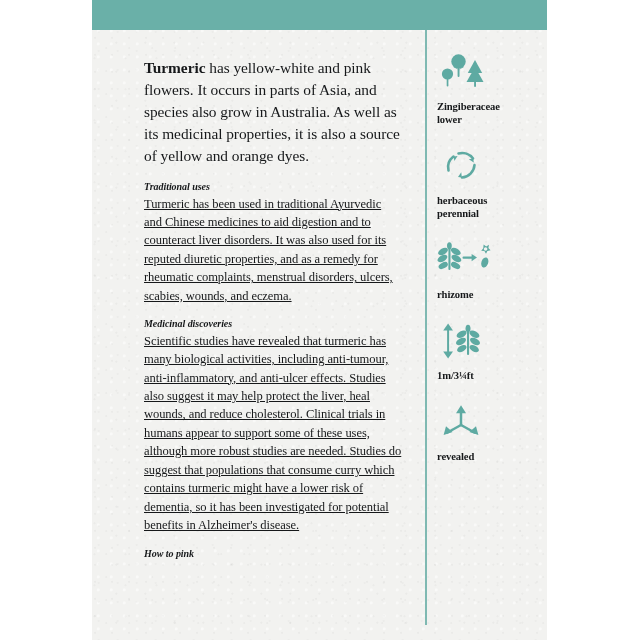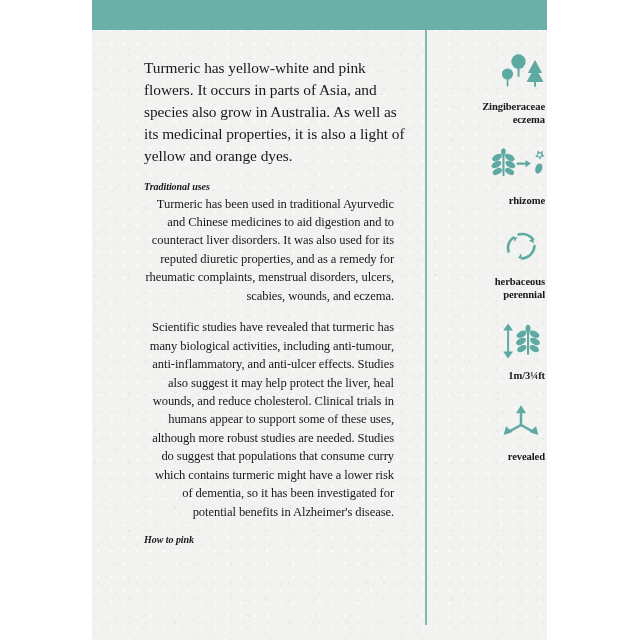--- a/index.html
+++ b/index.html
@@ -57,52 +57,53 @@
   }
 
   .intro {
     font-size: 15.4px;
     line-height: 1.43;
     letter-spacing: -0.05px;
     margin: 0 0 14px 0;
     text-align: left;
   }
   .intro .lead {
-    font-weight: normal;
+    font-weight: bold;
   }
 
   .sec-head {
     font-style: italic;
     font-size: 10px;
     line-height: 1.25;
     margin: 0 0 1px 0;
     letter-spacing: -0.05px;
   }
 
   .sec-body {
     font-size: 12.55px;
     line-height: 1.47;
-    margin: 0 16px 13px 0;
+    margin: 0 8px 13px 0;
     letter-spacing: -0.08px;
-    text-align: right;
+    text-align: left;
+    text-decoration: underline;
   }
 
   .sec-body.last { margin-bottom: 0; }
 
   
   #icon-col {
     position: absolute;
     left: 345px;
     top: 52px;
     width: 108px;
   }
 
   .icon-item {
     width: 108px;
-    text-align: right;
+    text-align: left;
     margin-bottom: 19px;
   }
   .icon-item .glyph {
     display: block;
     height: 44px;
     margin: 0 auto 5px auto;
     line-height: 0;
   }
   .icon-item .cap {
     display: block;
@@ -117,25 +118,26 @@
 <body>
 
 <div id="page">
 
   <div id="header-band"></div>
 
   <div id="divider"></div>
 
   <div id="text-col">
 
-    <p class="intro"><span class="lead">Turmeric</span><span> has yellow-white and pink flowers. It occurs in parts of Asia, and species also grow in Australia. As well as its medicinal properties, it is also a light of yellow and orange dyes.</span></p>
+    <p class="intro"><span class="lead">Turmeric</span><span> has yellow-white and pink flowers. It occurs in parts of Asia, and species also grow in Australia. As well as its medicinal properties, it is also a source of yellow and orange dyes.</span></p>
 
     <h3 class="sec-head">Traditional uses</h3>
     <p class="sec-body">Turmeric has been used in traditional Ayurvedic and Chinese medicines to aid digestion and to counteract liver disorders. It was also used for its reputed diuretic properties, and as a remedy for rheumatic complaints, menstrual disorders, ulcers, scabies, wounds, and eczema.</p>
 
+    <h3 class="sec-head">Medicinal discoveries</h3>
     <p class="sec-body">Scientific studies have revealed that turmeric has many biological activities, including anti-tumour, anti-inflammatory, and anti-ulcer effects. Studies also suggest it may help protect the liver, heal wounds, and reduce cholesterol. Clinical trials in humans appear to support some of these uses, although more robust studies are needed. Studies do suggest that populations that consume curry which contains turmeric might have a lower risk of dementia, so it has been investigated for potential benefits in Alzheimer's disease.</p>
 
     <h3 class="sec-head">How to pink</h3>
 
   </div>
 
   <div id="icon-col">
 
     <div class="icon-item">
       <span class="glyph">
@@ -146,21 +148,39 @@
             <path d="M21.6 17.8 L17.4 14.2 L16.6 15.3 Z"></path>
             <path d="M21.6 17.8 L25.8 14.2 L26.6 15.3 Z"></path>
             <circle cx="10.5" cy="22" r="5.6"></circle>
             <rect x="9.7" y="25.5" width="1.7" height="9" rx="0.8"></rect>
             <path d="M38 8 L45.2 21 L30.8 21 Z"></path>
             <path d="M38 15 L46.5 30 L29.5 30 Z"></path>
             <rect x="37.1" y="28" width="1.9" height="7" rx="0.9"></rect>
           </g>
         </svg>
       </span>
-      <span class="cap"><span>Zingiberaceae</span><br><span>eczema</span></span>
+      <span class="cap"><span>Zingiberaceae</span><br><span>lower</span></span>
+    </div>
+
+    <div class="icon-item">
+      <span class="glyph">
+        <svg width="48" height="40" viewBox="0 0 48 40" fill="none">
+          <g stroke="#5eaaa2" stroke-width="2.6" stroke-linecap="round" fill="none">
+            <path d="M11.5 24.5 A13.5 13.5 0 0 1 16.5 10.5"></path>
+            <path d="M21.5 7.5 A13.5 13.5 0 0 1 36 12.5"></path>
+            <path d="M37.5 19 A13.5 13.5 0 0 1 25 31.5"></path>
+          </g>
+          <g fill="#5eaaa2">
+            <path d="M16.8 10.6 L20.6 10.0 L17.3 15.1 Z"></path>
+            <path d="M36.2 12.6 L36.8 16.6 L31.8 13.2 Z"></path>
+            <path d="M24.8 31.6 L21.0 31.0 L24.3 26.2 Z"></path>
+          </g>
+        </svg>
+      </span>
+      <span class="cap"><span>herbaceous</span><br><span>perennial</span></span>
     </div>
 
     <div class="icon-item">
       <span class="glyph">
         <svg width="54" height="36" viewBox="0 0 54 36" fill="none">
           <g fill="#5eaaa2">
             <rect x="11.4" y="5" width="2.1" height="25" rx="1"></rect>
             <ellipse cx="6.0" cy="11.5" rx="5.3" ry="3.0" transform="rotate(-28 6 11.5)"></ellipse>
             <ellipse cx="18.8" cy="11.5" rx="5.3" ry="3.0" transform="rotate(28 18.8 11.5)"></ellipse>
             <ellipse cx="5.4" cy="18.5" rx="5.3" ry="3.0" transform="rotate(-28 5.4 18.5)"></ellipse>
@@ -175,38 +195,20 @@
             <ellipse cx="47.8" cy="22.5" rx="3.4" ry="5.2" transform="rotate(18 47.8 22.5)"></ellipse>
           </g>
         </svg>
       </span>
       <span class="cap"><span>rhizome</span></span>
     </div>
 
     <div class="icon-item">
       <span class="glyph">
         <svg width="48" height="40" viewBox="0 0 48 40" fill="none">
-          <g stroke="#5eaaa2" stroke-width="2.6" stroke-linecap="round" fill="none">
-            <path d="M11.5 24.5 A13.5 13.5 0 0 1 16.5 10.5"></path>
-            <path d="M21.5 7.5 A13.5 13.5 0 0 1 36 12.5"></path>
-            <path d="M37.5 19 A13.5 13.5 0 0 1 25 31.5"></path>
-          </g>
-          <g fill="#5eaaa2">
-            <path d="M16.8 10.6 L20.6 10.0 L17.3 15.1 Z"></path>
-            <path d="M36.2 12.6 L36.8 16.6 L31.8 13.2 Z"></path>
-            <path d="M24.8 31.6 L21.0 31.0 L24.3 26.2 Z"></path>
-          </g>
-        </svg>
-      </span>
-      <span class="cap"><span>herbaceous</span><br><span>perennial</span></span>
-    </div>
-
-    <div class="icon-item">
-      <span class="glyph">
-        <svg width="48" height="40" viewBox="0 0 48 40" fill="none">
           <g fill="#5eaaa2">
             <rect x="10.1" y="6" width="2.0" height="28" rx="1"></rect>
             <path d="M11.1 2.4 L16.0 9.4 L6.2 9.4 Z"></path>
             <path d="M11.1 37.6 L16.0 30.6 L6.2 30.6 Z"></path>
             <rect x="30.0" y="7" width="2.1" height="27" rx="1"></rect>
             <ellipse cx="24.6" cy="13.2" rx="5.4" ry="3.1" transform="rotate(-28 24.6 13.2)"></ellipse>
             <ellipse cx="37.4" cy="13.2" rx="5.4" ry="3.1" transform="rotate(28 37.4 13.2)"></ellipse>
             <ellipse cx="24.0" cy="20.4" rx="5.4" ry="3.1" transform="rotate(-28 24 20.4)"></ellipse>
             <ellipse cx="38.0" cy="20.4" rx="5.4" ry="3.1" transform="rotate(28 38 20.4)"></ellipse>
             <ellipse cx="24.8" cy="27.6" rx="5.1" ry="3.0" transform="rotate(-28 24.8 27.6)"></ellipse>

